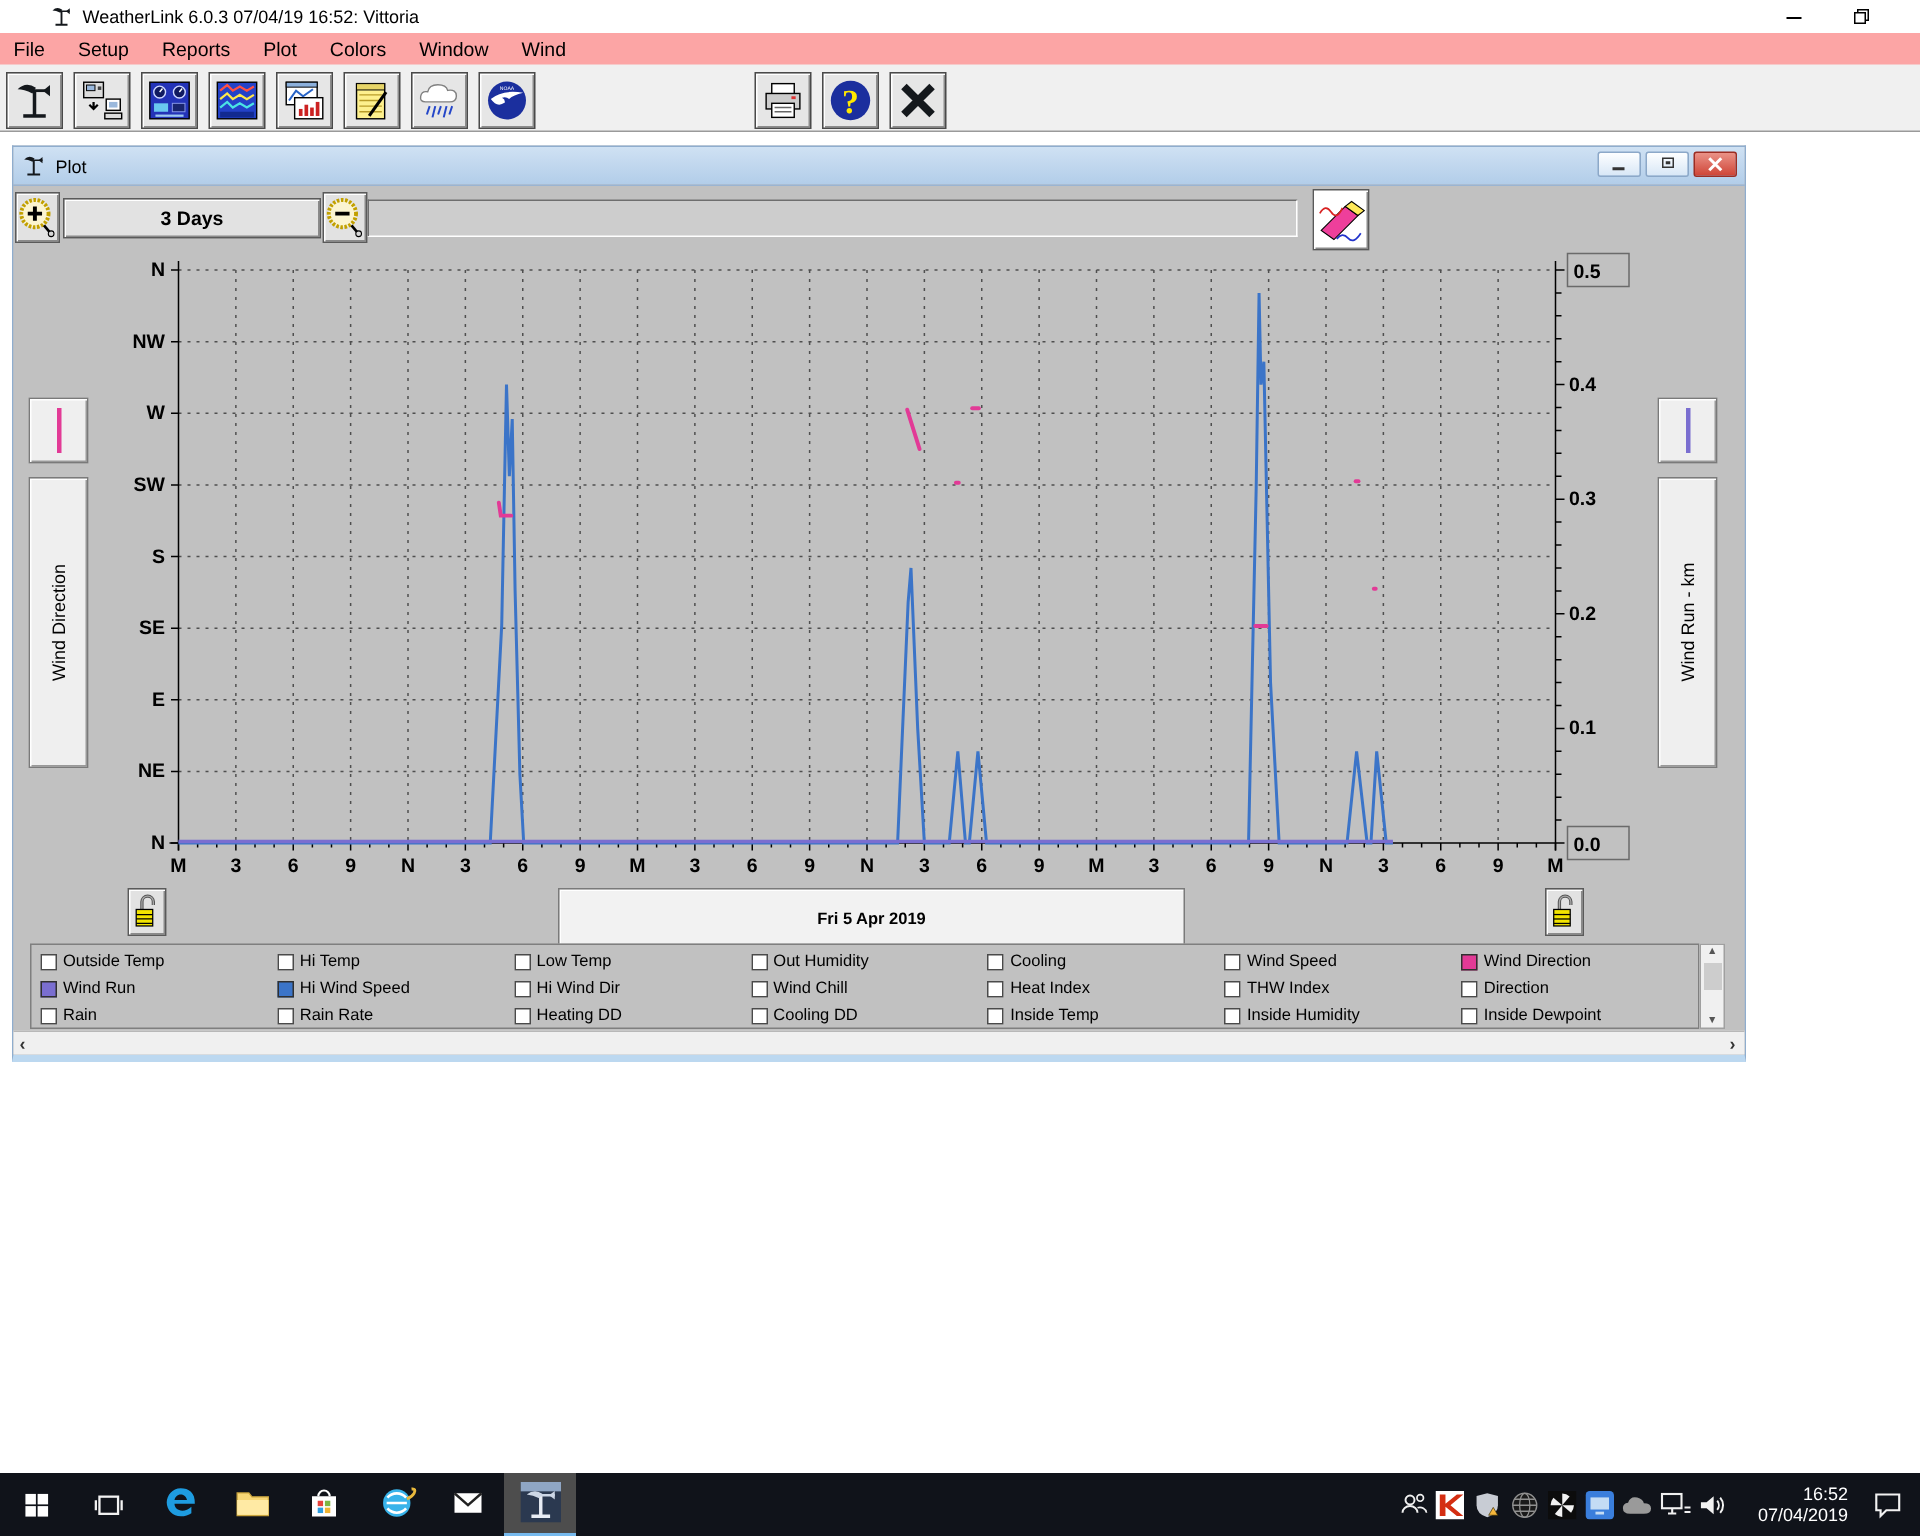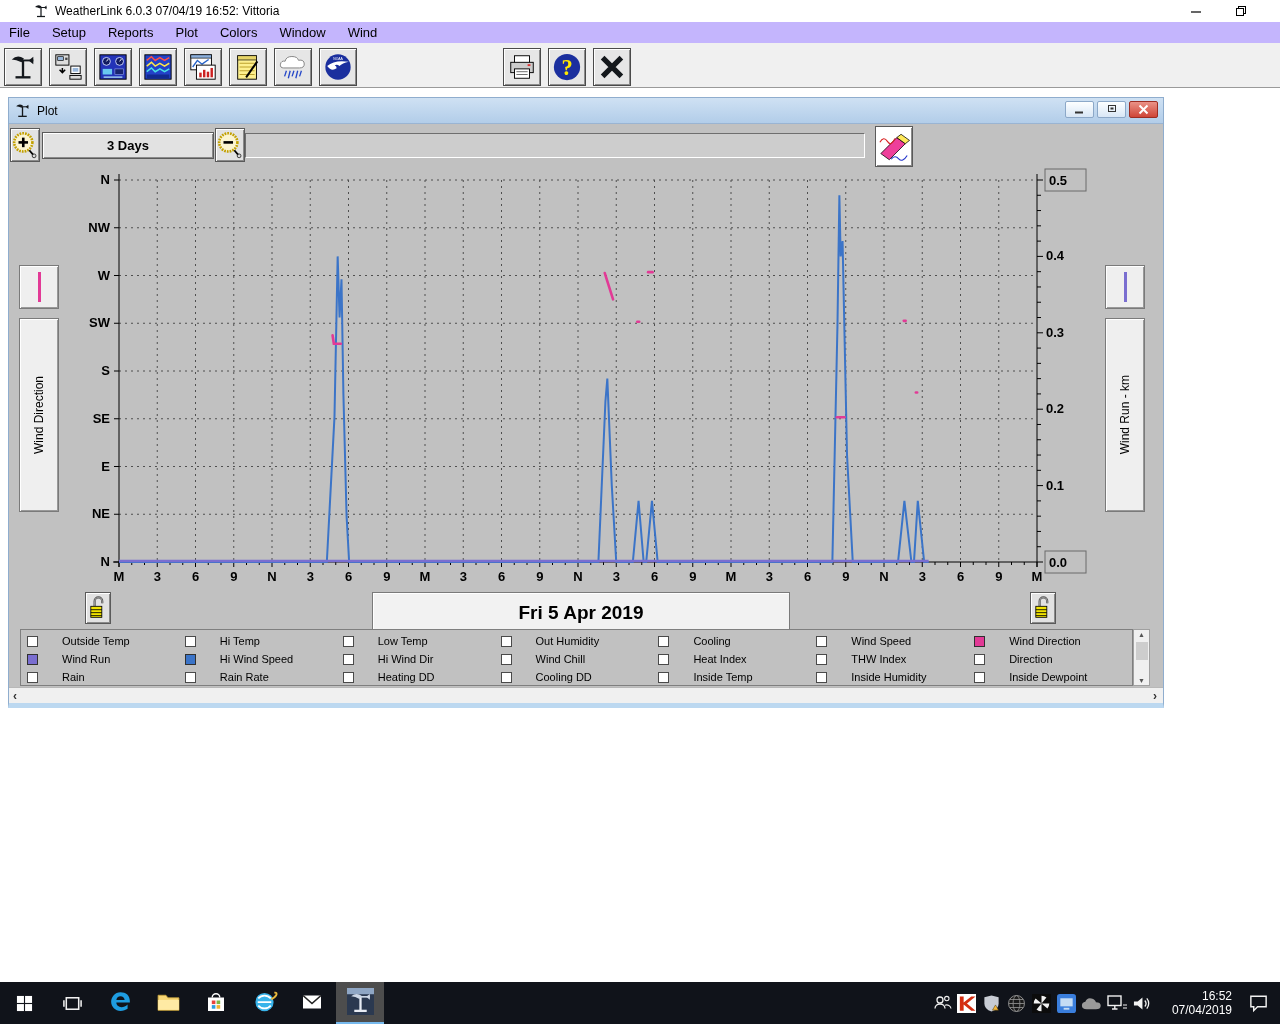--- a/index.html
+++ b/index.html
@@ -6,21 +6,21 @@
   html,body { width:1280px; height:1024px; overflow:hidden; }
   body { font-family:"Liberation Sans", sans-serif; background:#ffffff; position:relative; font-size:12px; }
 
   
   .titlebar { position:absolute; left:0; top:0; width:1280px; height:22px; background:#ffffff; display:flex; align-items:center;margin-left:28px; }
   .titlebar .app-ico { width:16px; height:16px; margin:0 6px 0 5px; }
   .titlebar .title-text { font-size:12px; color:#000; }
   .win-controls { position:absolute; right:0; top:0; height:22px; display:flex; }
   .win-btn { width:45px; height:22px; display:flex; align-items:center; justify-content:center; background:#fff; }
 
-  .menubar { position:absolute; left:0; top:22px; width:1280px; height:22px; background:#c4b5fd; display:flex; align-items:center; border-bottom:1px solid #f0f0f0; }
+  .menubar { position:absolute; left:0; top:22px; width:1280px; height:22px; background:#fca5a5; display:flex; align-items:center; border-bottom:1px solid #f0f0f0; }
   .menu-item { padding:3px 9px; margin-right:4px; font-size:13px; color:#000; cursor:default; }
 
   .toolbar { position:absolute; left:0; top:44px; width:1280px; height:44px; background:#f0f0f0; border-bottom:1px solid #9a9a9a; }
   .tb-btn { position:absolute; top:4px; width:38px; height:38px; background:#e6e6e6; border:1px solid #4a4a4a; box-shadow:inset 1px 1px 0 #ffffff, inset -1px -1px 0 #8c8c8c; display:flex; align-items:center; justify-content:center; }
   .tb-btn svg { width:30px; height:30px; }
 
   .client-area { position:absolute; left:0; top:88px; width:1280px; height:894px; background:#ffffff; }
 
   
   .plot-window { position:absolute; left:8px; top:9px; width:1156px; height:611px; border:1px solid #8fadce; border-bottom:5px solid #bcd8f0; background:#c1c1c1; }
@@ -42,24 +42,24 @@
 
   #chart-svg { position:absolute; left:0; top:0; pointer-events:none; }
 
   .axis-color-btn { position:absolute; width:40px; height:44px; }
   .axis-title-btn { position:absolute; width:40px; height:194px; }
   .axis-title-btn .vtext { writing-mode:vertical-rl; transform:rotate(180deg); font-size:12px; color:#000; }
   .color-sample { width:3px; height:30px; display:inline-block; }
   .panel-face { background:#efefef; border:1px solid #7a7a7a; box-shadow:inset 1px 1px 0 #ffffff, inset -1px -1px 0 #999; display:flex; align-items:center; justify-content:center; }
 
   .lock-btn { position:absolute; top:468px; width:26px; height:32px; }
-  .date-btn { position:absolute; left:363px; top:468px; width:418px; height:41px; font-weight:bold; font-size:19px; background:#f2f2f2; border:1px solid #7a7a7a; box-shadow:inset 1px 1px 0 #fff; display:flex; align-items:center; justify-content:center; }
+  .date-btn { position:absolute; left:363px; top:468px; width:418px; height:41px; font-weight:bold; font-size:11px; background:#f2f2f2; border:1px solid #7a7a7a; box-shadow:inset 1px 1px 0 #fff; display:flex; align-items:center; justify-content:center; }
 
   .legend-panel { position:absolute; left:11px; top:505px; width:1113px; height:57px; border:1px solid #7f7f7f; background:#c1c1c1; display:grid; grid-template-columns:repeat(7,1fr); grid-auto-rows:18px; padding:2px 0 0 6px; }
-  .legend-item { display:flex; align-items:center; gap:24px; }
+  .legend-item { display:flex; align-items:center; gap:4px; }
   .legend-cb { width:11px; height:11px; background:#ffffff; border:1px solid #4a4a4a; flex:0 0 auto; }
   .legend-lb { font-size:11px; color:#000; }
   .legend-vscroll { position:absolute; left:1124px; top:505px; width:17px; height:57px; background:#f0f0f0; border:1px solid #a0a0a0; display:flex; flex-direction:column; align-items:center; justify-content:space-between; }
   .scroll-arrow { font-size:7px; color:#555; line-height:9px; }
   .legend-vscroll .vthumb { position:absolute; left:2px; top:12px; width:12px; height:18px; background:#cdcdcd; }
 
   .hscroll { position:absolute; left:0; top:563px; width:1154px; height:16px; background:#f0f0f0; border-top:1px solid #b8b8b8; }
   .hscroll .hleft { position:absolute; left:4px; top:1px; font-size:12px; color:#333; font-weight:bold; }
   .hscroll .hright { position:absolute; right:6px; top:1px; font-size:12px; color:#333; font-weight:bold; }
 

